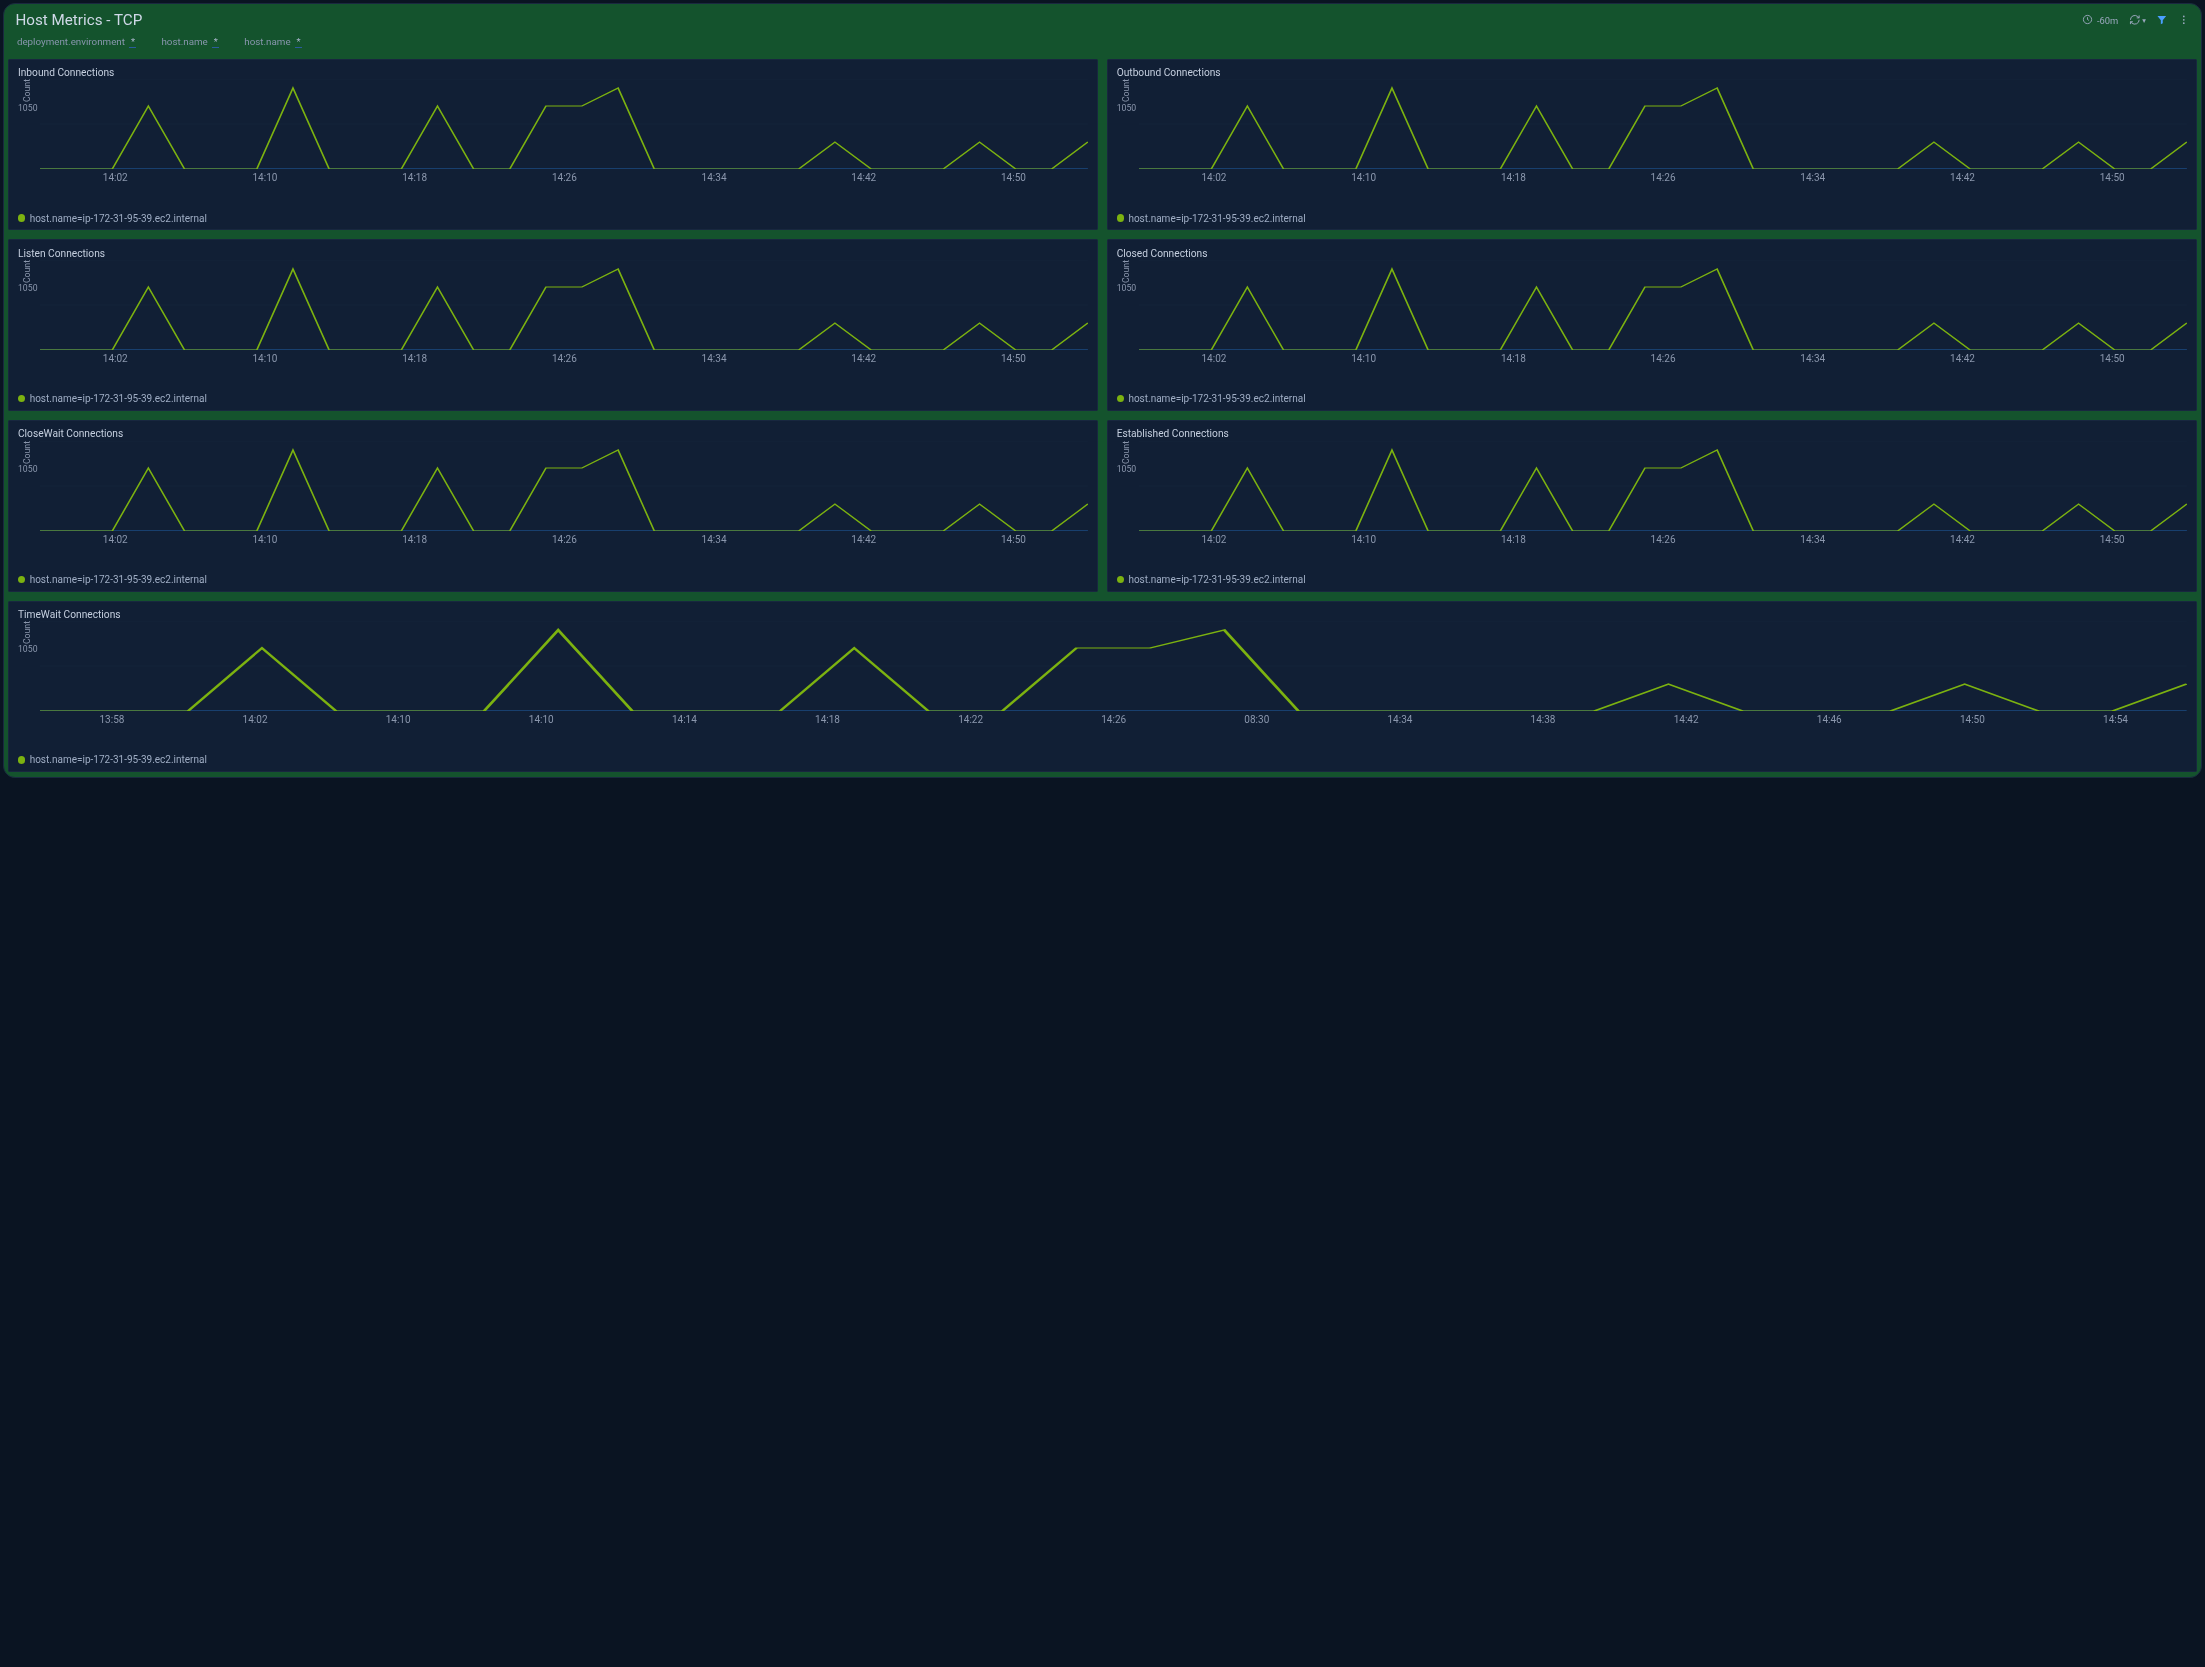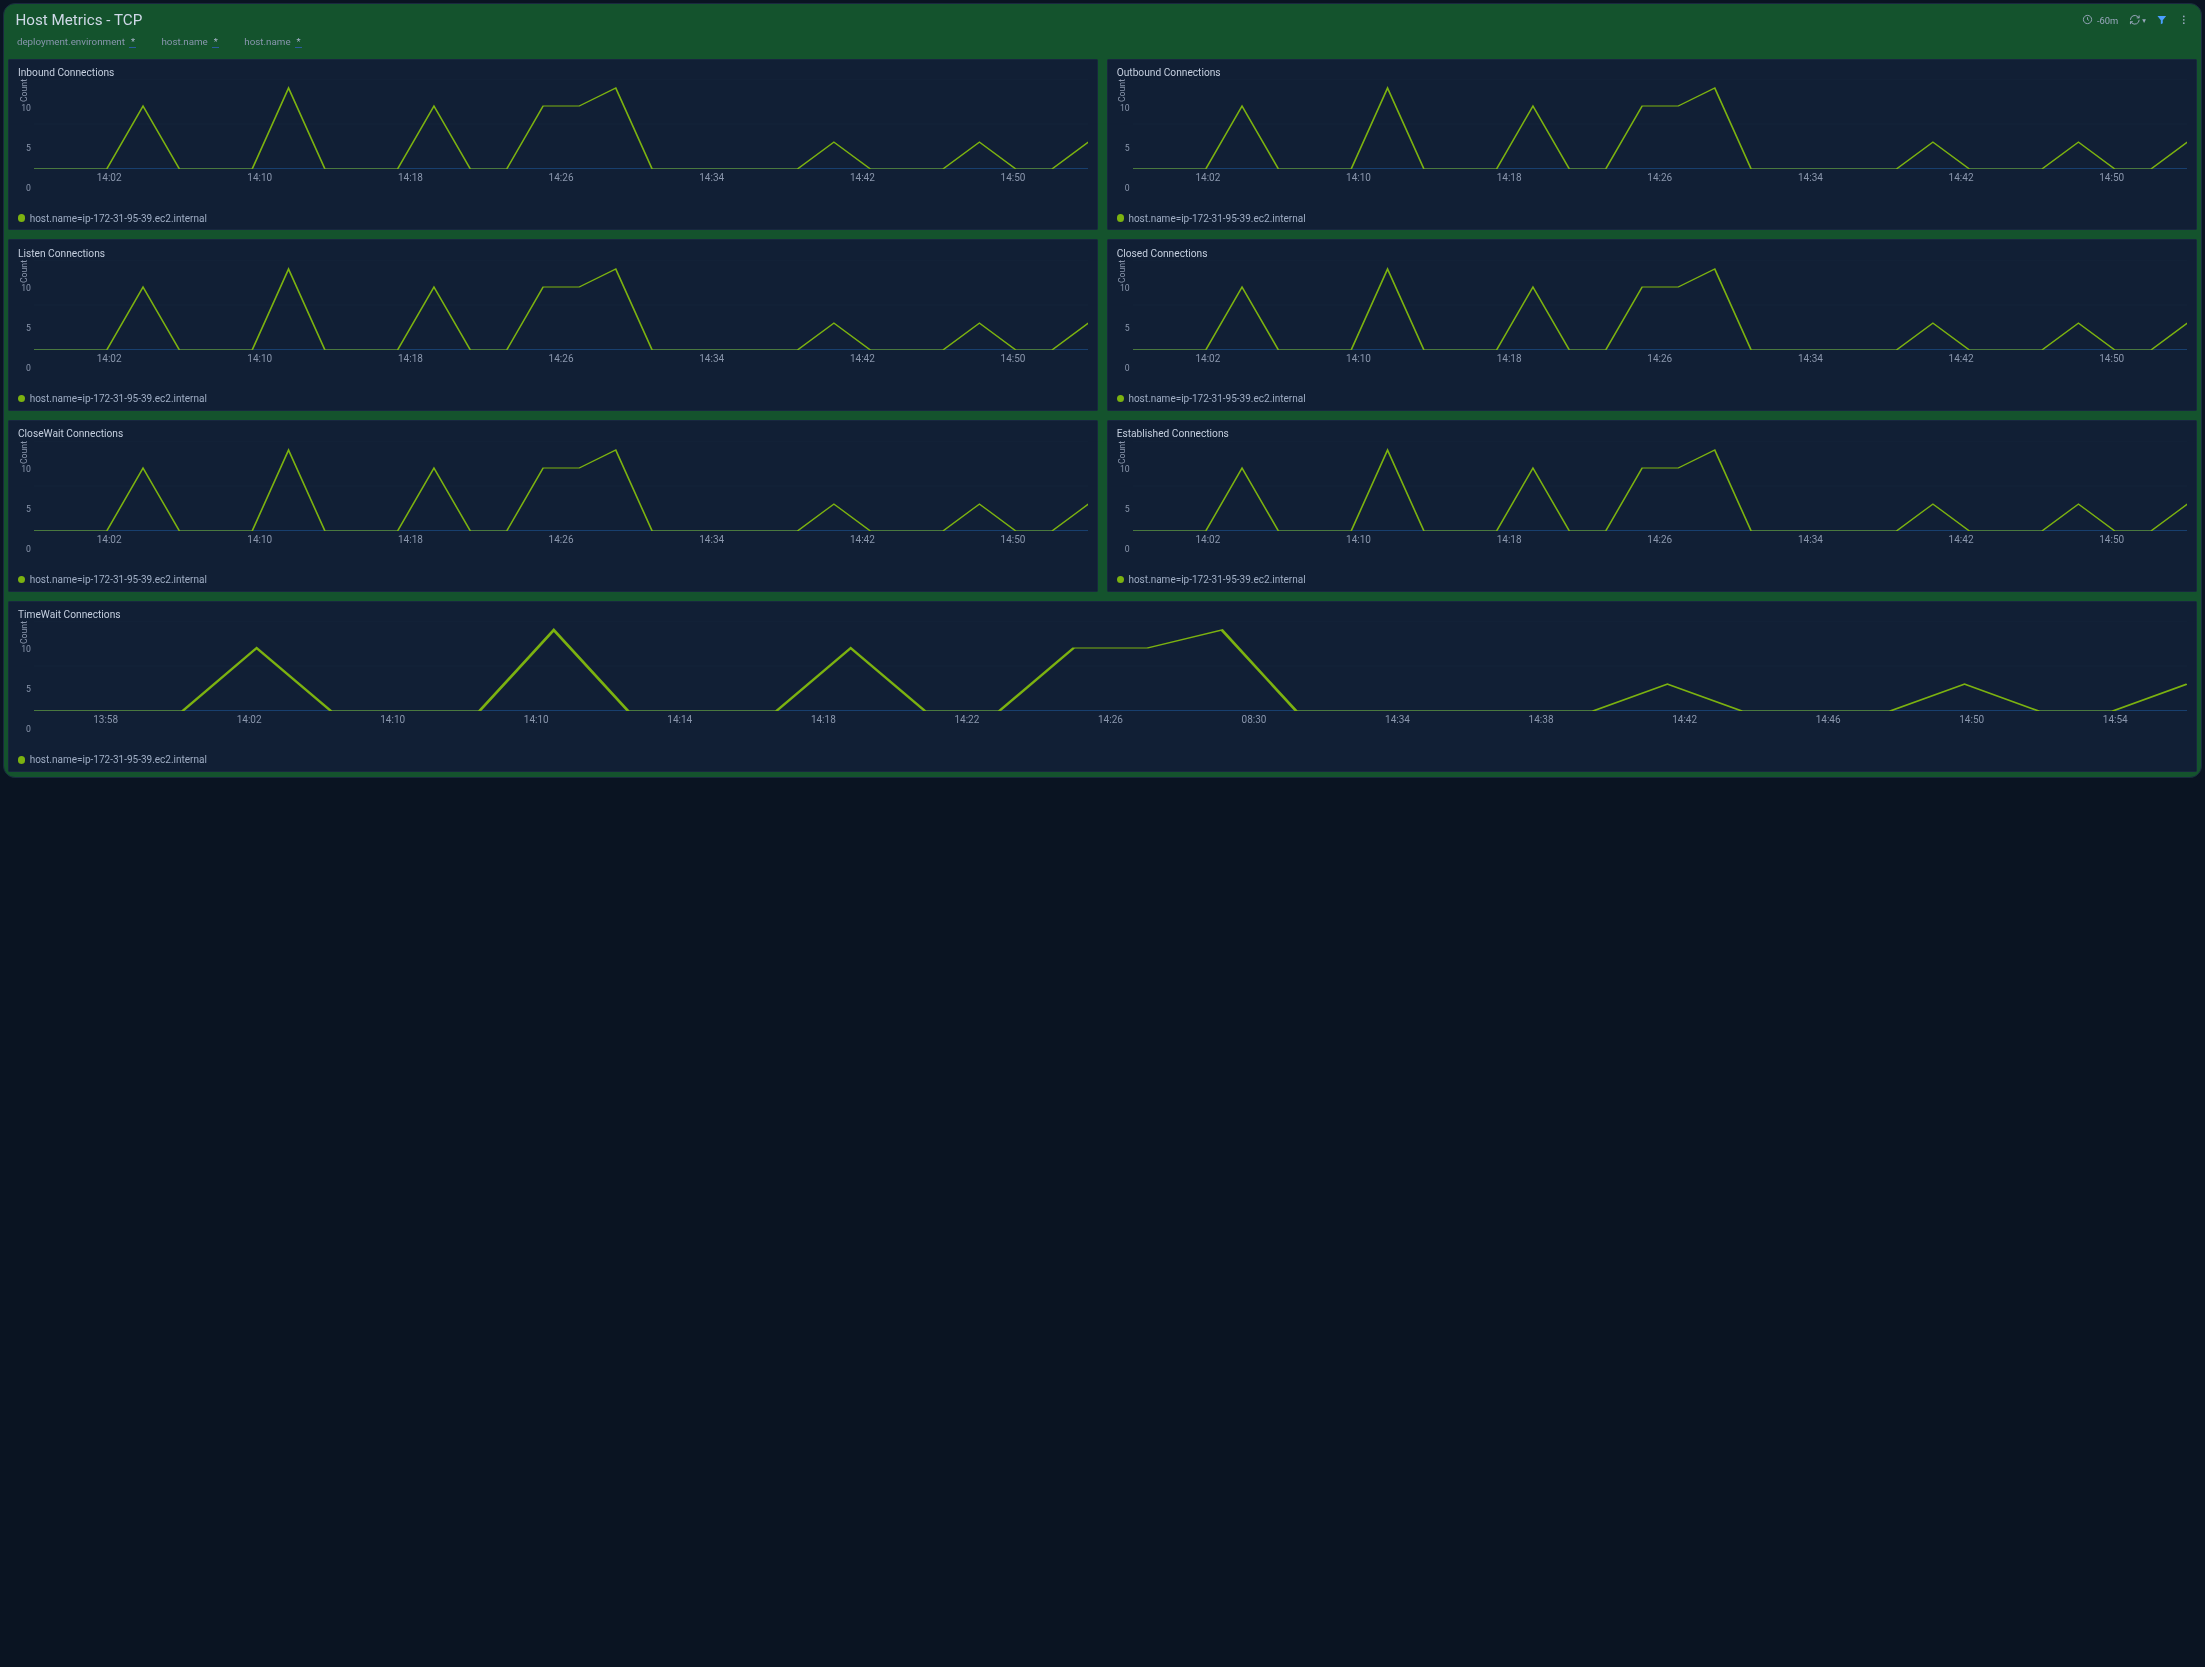--- a/index.html
+++ b/index.html
@@ -15,21 +15,21 @@
 .filters { display:flex; gap:25px; padding:2.9px 13px 10.2px; }
 .filter-item { display:flex; align-items:baseline; gap:4.4px; font-size:9.8px; color:#8896ad; cursor:pointer; }
 .filter-val { border-bottom:0.7px solid #2b5c9c; color:#aab6cc; padding:0 1.5px; font-size:9.4px; }
 .grid { display:grid; grid-template-columns:1fr 1fr; gap:9px; padding:0 4.4px 4.4px; }
 .panel { background:#111f35; border:0.7px solid #18273f; border-radius:1.5px; padding:7.3px 8.7px 5.8px; }
 .panel.full { grid-column:1 / -1; }
 .panel-title { font-size:10.2px; color:#c5cfdf; margin-bottom:1.5px; font-weight:400; }
 .chart-area { display:flex; }
 .y-axis { display:flex; flex-direction:column; align-items:center; margin-right:2.9px; }
 .y-label { writing-mode:vertical-rl; transform:rotate(180deg); font-size:8.7px; color:#8b97ad; margin-right:1.5px; }
-.y-ticks { display:flex; flex-direction:column; justify-content:space-between; height:var(--chart-h); font-size:8.7px; color:#8b97ad; text-align:right; min-width:13px; }
+.y-ticks { display:flex; flex-direction:row; justify-content:center; height:var(--chart-h); font-size:8.7px; color:#8b97ad; text-align:right; min-width:13px; }
 .plot { flex:1; position:relative; }
 .plot svg { width:100%; height:var(--chart-h); display:block; }
 .grid-line { stroke:#1a2a42; stroke-width:1; }
 .axis-line { stroke:#2890ff; stroke-width:1.2; opacity:0.55; }
 .series { stroke:#7cb210; stroke-width:1.6; fill:none; }
 .x-ticks { display:flex; justify-content:flex-end; font-size:10px; color:#8b97ad; padding:2.9px 0 0; }
 .x-ticks span { flex:1; text-align:center; }
 .legend { display:flex; align-items:center; gap:4.4px; font-size:10px; color:#9fadc4; margin-top:20px; }
 .swatch { width:7.3px; height:7.3px; border-radius:50%; background:#7cb210; }
 .small { --chart-h:90px; }

